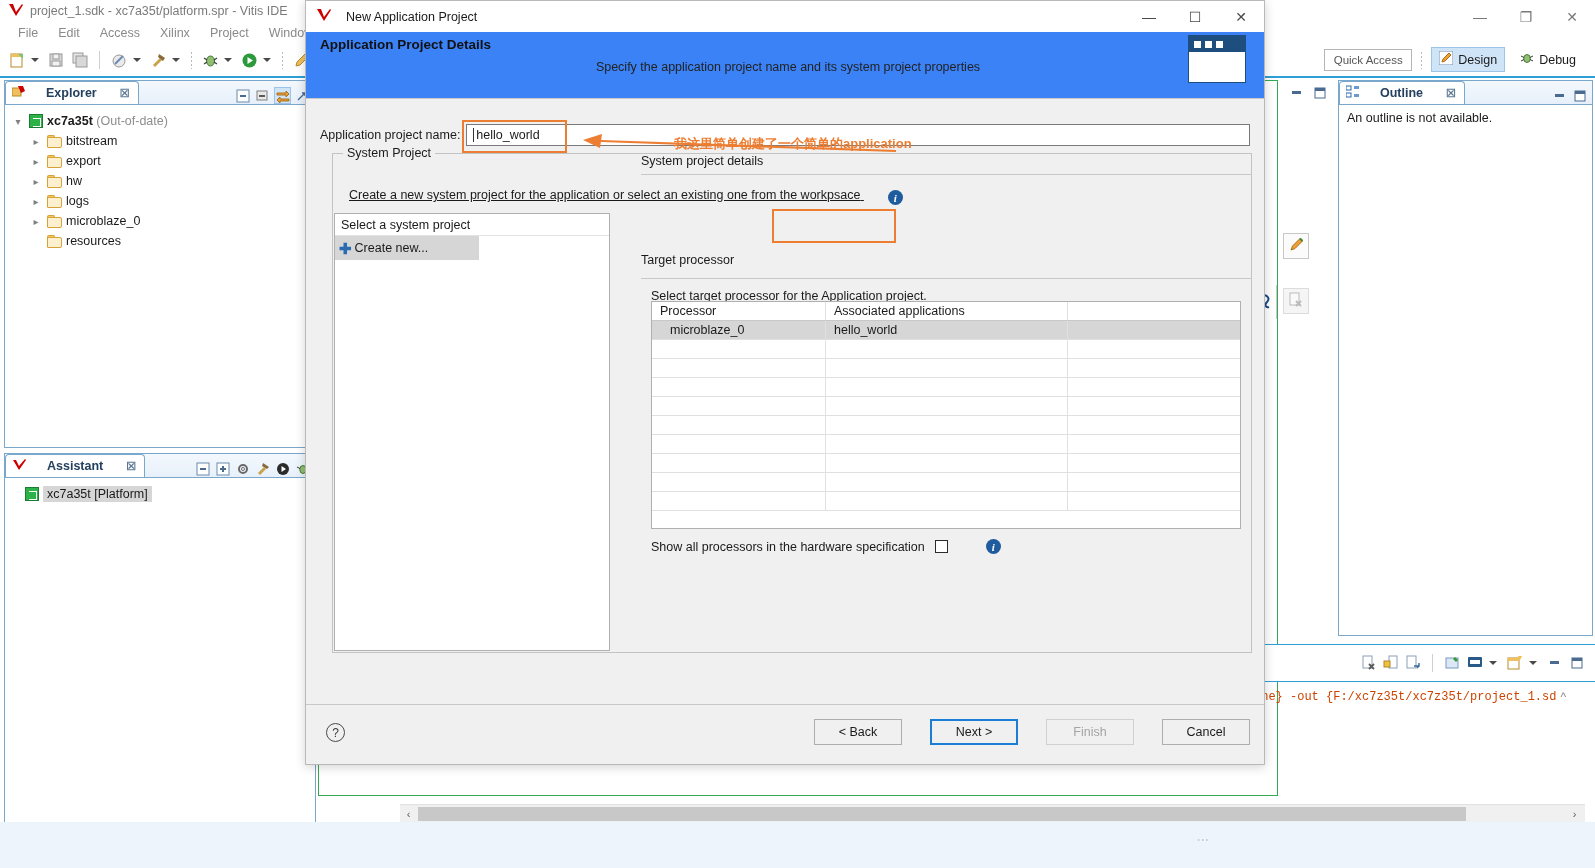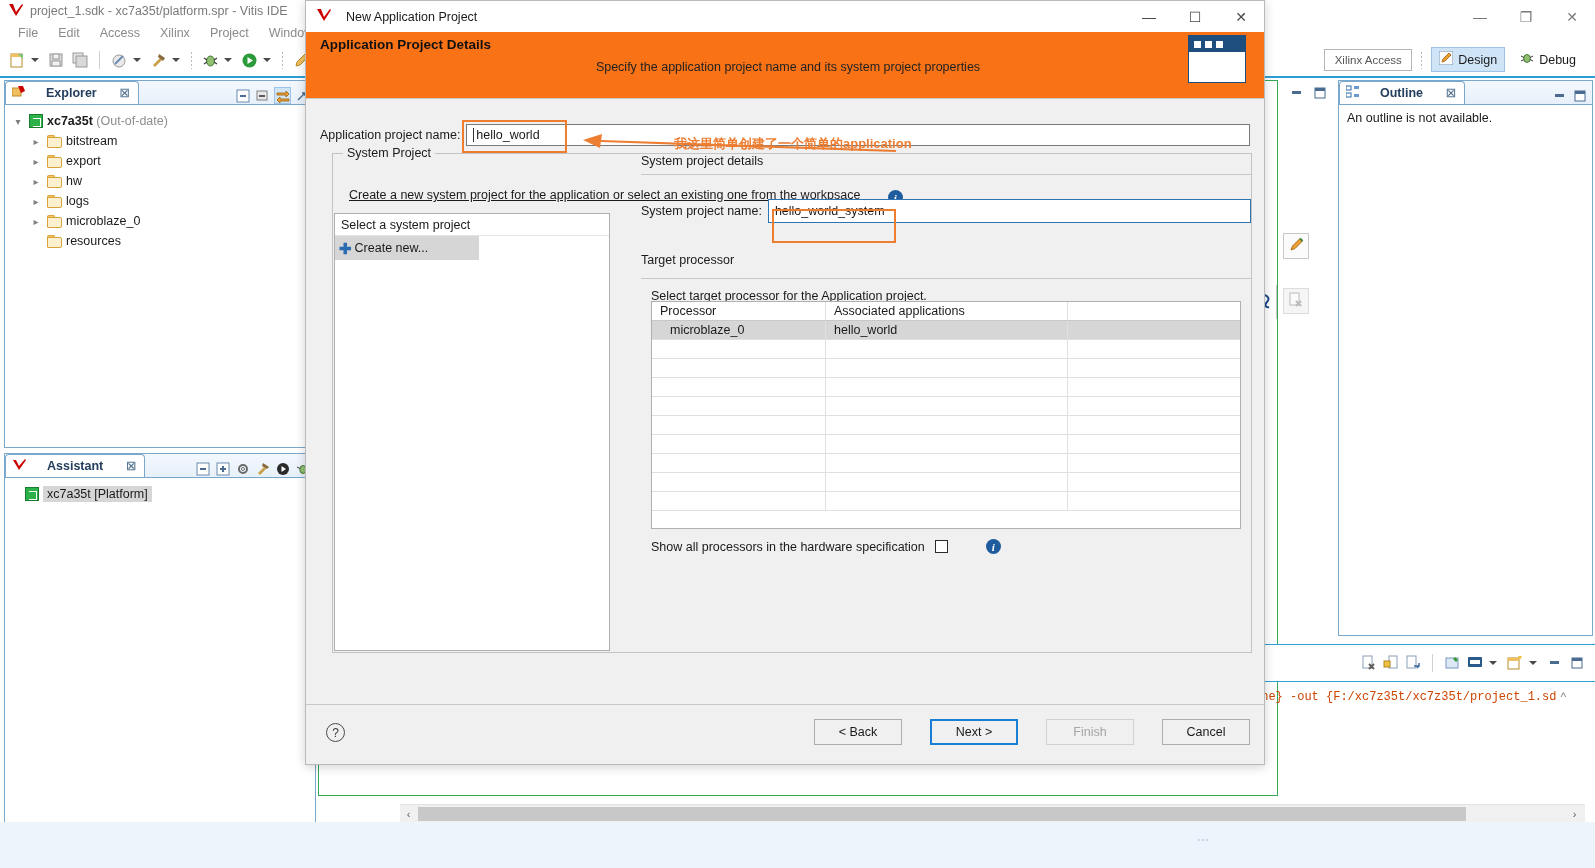--- a/index.html
+++ b/index.html
@@ -122,21 +122,21 @@
   }
   .dlg-title {
     height: 31px; background: #ffffff; display: flex; align-items: center; padding-left: 10px;
     position: relative;
   }
   .dlg-title .t { font-size: 12.5px; margin-left: 14px; }
   .dlg-wctrls { position: absolute; right: 0; top: 0; height: 31px; display: flex; }
   .dlg-wctrls .b { width: 46px; height: 31px; display: flex; align-items: center; justify-content: center;
     font-size: 14px; color: #4a4a4a; }
 
-  .dlg-head { background: #f97316; height: 66px; position: relative; padding: 0 14px; }
+  .dlg-head { background: #3b82f6; height: 66px; position: relative; padding: 0 14px; }
   .dlg-head h2 { margin: 0; padding-top: 5px; font-size: 13.5px; font-weight: bold; color: #111; }
   .dlg-head p { margin: 8px 0 0 6px; font-size: 12.5px; color: #222; text-align: center; }
   .banner-ico { position: absolute; right: 18px; top: 3px; width: 58px; height: 48px;
     background: #ffffff; border: 1px solid #1d4e7e; }
   .banner-ico .bar { height: 16px; background: #1d4e7e; display: flex; align-items: center; gap: 4px; padding-left: 5px; }
   .banner-ico .bar i { width: 7px; height: 7px; background: #ffffff; display: block; }
 
   .dlg-head-sep { height: 1px; background: #c8c8c8; }
 
   .dlg-body { position: relative; height: 607px; background: #f0f0f0; padding: 0 14px; }
@@ -300,21 +300,21 @@
               <path d="M3 14 L4 10 L12 2 L15 5 L7 13 Z" fill="#f0c060" stroke="#b98a28"></path>
               <path d="M12 2 L15 5" stroke="#7a7a7a"></path>
             </svg>
         </div>
         <div class="caret"></div>
       </div>
     </div>
     <div class="toolbar-blueline"></div>
 
     <div class="quick-wrap">
-      <div class="quick-box">Xilinx Access</div>
+      <div class="quick-box">Quick Access</div>
       <div class="persp-sep"></div>
       <div class="persp-btn active">
         <span>
           <svg width="14" height="14" viewBox="0 0 14 14">
               <rect x="0" y="0" width="14" height="14" fill="#ffffff" stroke="#6a8ab0"></rect>
               <path d="M3 11 L4 8 L10 2 L12 4 L6 10 Z" fill="#f0a030" stroke="#a87020"></path>
             </svg>
         </span>
         <span>Design</span>
       </div>
@@ -687,26 +687,20 @@
           <div class="syslist-item">
             <span class="plus-ico">✚</span>
             <span>Create new...</span>
           </div>
         </div>
 
         <div class="right-col">
           <div class="sec-title">System project details</div>
           <div class="sec-rule"></div>
 
-          <div class="sysname-row">
-            <span class="sysname-label">System project name:</span>
-            <div class="sysname-field">
-              <span>hello_world_system</span>
-            </div>
-          </div>
           <div class="hl-orange" style="left:131px; top:55px; width:124px; height:34px;"></div>
 
           <div class="sec-title" style="position:absolute; left:0; top:99px;">Target processor</div>
           <div class="sec-rule" style="position:absolute; left:0; top:118px; width:100%;"></div>
 
           <div class="sec-title" style="position:absolute; left:10px; top:135px;">Select target processor for the Application project.</div>
 
           <div class="proc-table">
             <div class="pt-row header">
               <div class="pt-c1">Processor</div>

